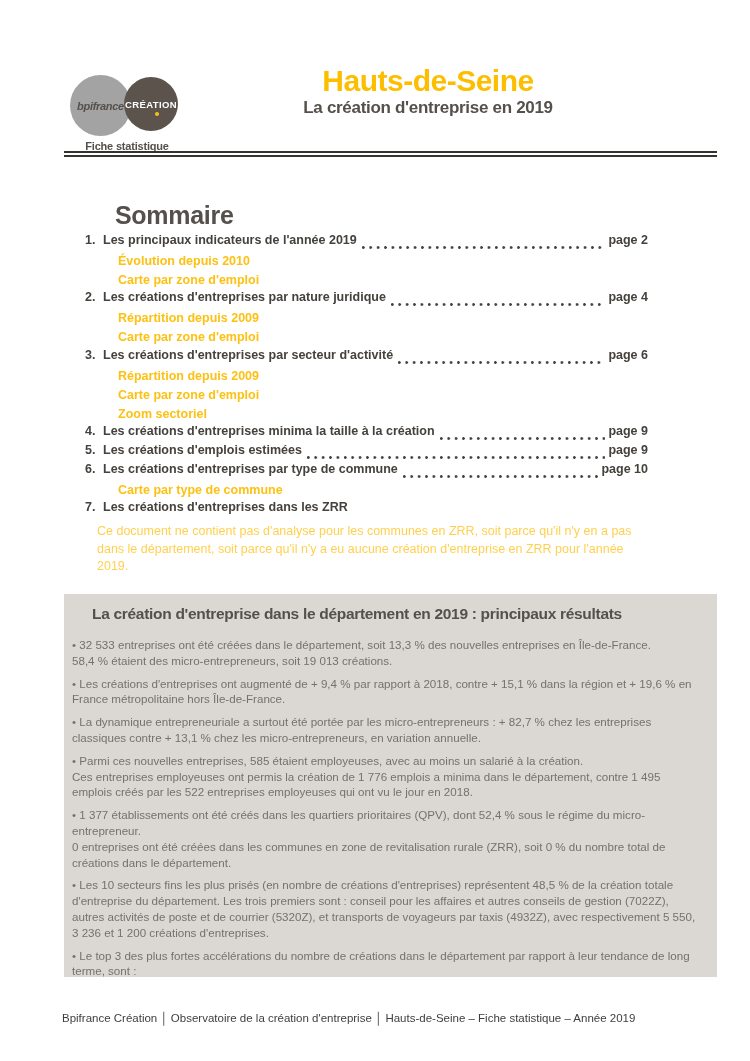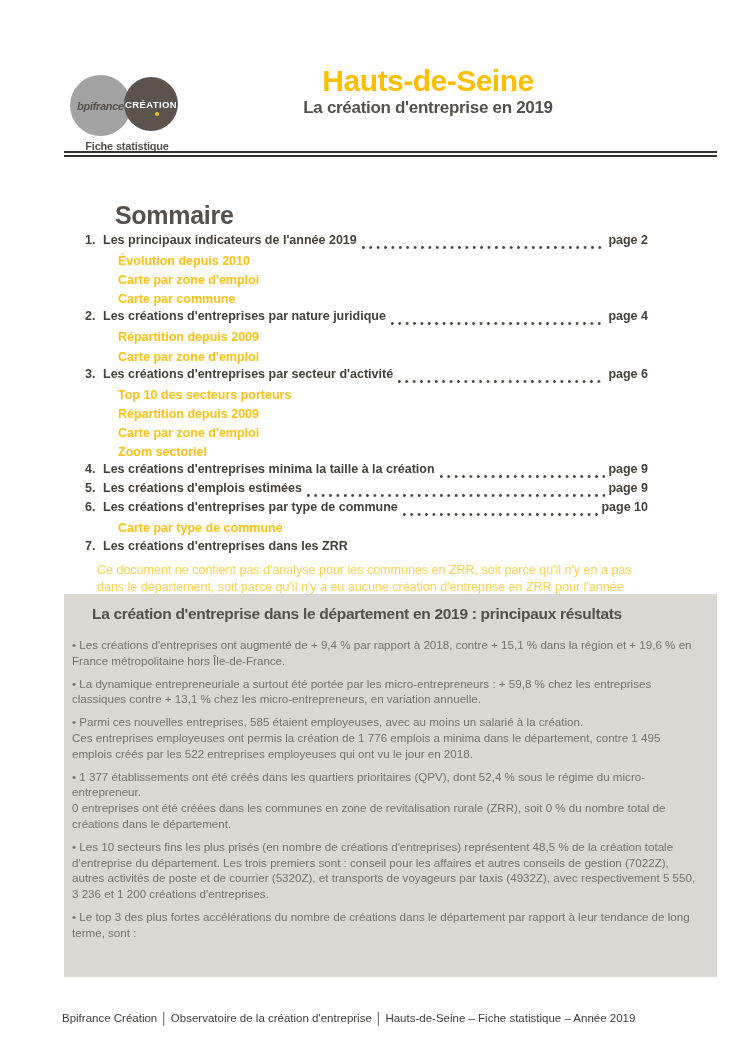--- a/index.html
+++ b/index.html
@@ -74,36 +74,34 @@
   <div class="toc-list">
 
   <div class="toc-row">
         <span class="toc-num">1.</span>
         <span class="toc-label">Les principaux indicateurs de l'année 2019</span>
         <span class="leader"></span>
         <span class="toc-page">page 2</span>
       </div>
       <div class="toc-sub">Évolution depuis 2010</div>
       <div class="toc-sub">Carte par zone d'emploi</div>
-      <div class="toc-sub">Carte par commune</div>
       <div class="toc-row">
         <span class="toc-num">2.</span>
         <span class="toc-label">Les créations d'entreprises par nature juridique</span>
         <span class="leader"></span>
         <span class="toc-page">page 4</span>
       </div>
       <div class="toc-sub">Répartition depuis 2009</div>
       <div class="toc-sub">Carte par zone d'emploi</div>
       <div class="toc-row">
         <span class="toc-num">3.</span>
         <span class="toc-label">Les créations d'entreprises par secteur d'activité</span>
         <span class="leader"></span>
         <span class="toc-page">page 6</span>
       </div>
-      <div class="toc-sub">Top 10 des secteurs porteurs</div>
       <div class="toc-sub">Répartition depuis 2009</div>
       <div class="toc-sub">Carte par zone d'emploi</div>
       <div class="toc-sub">Zoom sectoriel</div>
       <div class="toc-row">
         <span class="toc-num">4.</span>
         <span class="toc-label">Les créations d'entreprises minima la taille à la création</span>
         <span class="leader"></span>
         <span class="toc-page">page 9</span>
       </div>
       <div class="toc-row">
@@ -123,25 +121,29 @@
         <span class="toc-num">7.</span>
         <span class="toc-label">Les créations d'entreprises dans les ZRR</span>
       </div>
       <div class="zrr-note">Ce document ne contient pas d'analyse pour les communes en ZRR, soit parce qu'il n'y en a pas dans le département, soit parce qu'il n'y a eu aucune création d'entreprise en ZRR pour l'année 2019.</div>
     </div>
 
   <div class="results-box">
     <div class="box-title">La création d'entreprise dans le département en 2019 : principaux résultats</div>
     <div class="results-paragraphs">
 
+    <div class="box-para">
+          <div>• 32 533 entreprises ont été créées dans le département, soit 13,3 % des nouvelles entreprises en Île-de-France.</div>
+          <div>58,4 % étaient des micro-entrepreneurs, soit 19 013 créations.</div>
+        </div>
         <div class="box-para">
           <div>• Les créations d'entreprises ont augmenté de + 9,4 % par rapport à 2018, contre + 15,1 % dans la région et + 19,6 % en France métropolitaine hors Île-de-France.</div>
         </div>
         <div class="box-para">
-          <div>• La dynamique entrepreneuriale a surtout été portée par les micro-entrepreneurs : + 59,8 % chez les entreprises classiques contre + 13,1 % chez les micro-entrepreneurs, en variation annuelle.</div>
+          <div>• La dynamique entrepreneuriale a surtout été portée par les micro-entrepreneurs : + 82,7 % chez les entreprises classiques contre + 13,1 % chez les micro-entrepreneurs, en variation annuelle.</div>
         </div>
         <div class="box-para">
           <div>• Parmi ces nouvelles entreprises, 585 étaient employeuses, avec au moins un salarié à la création.</div>
           <div>Ces entreprises employeuses ont permis la création de 1 776 emplois a minima dans le département, contre 1 495 emplois créés par les 522 entreprises employeuses qui ont vu le jour en 2018.</div>
         </div>
         <div class="box-para">
           <div>• 1 377 établissements ont été créés dans les quartiers prioritaires (QPV), dont 52,4 % sous le régime du micro-entrepreneur.</div>
           <div>0 entreprises ont été créées dans les communes en zone de revitalisation rurale (ZRR), soit 0 % du nombre total de créations dans le département.</div>
         </div>
         <div class="box-para">

